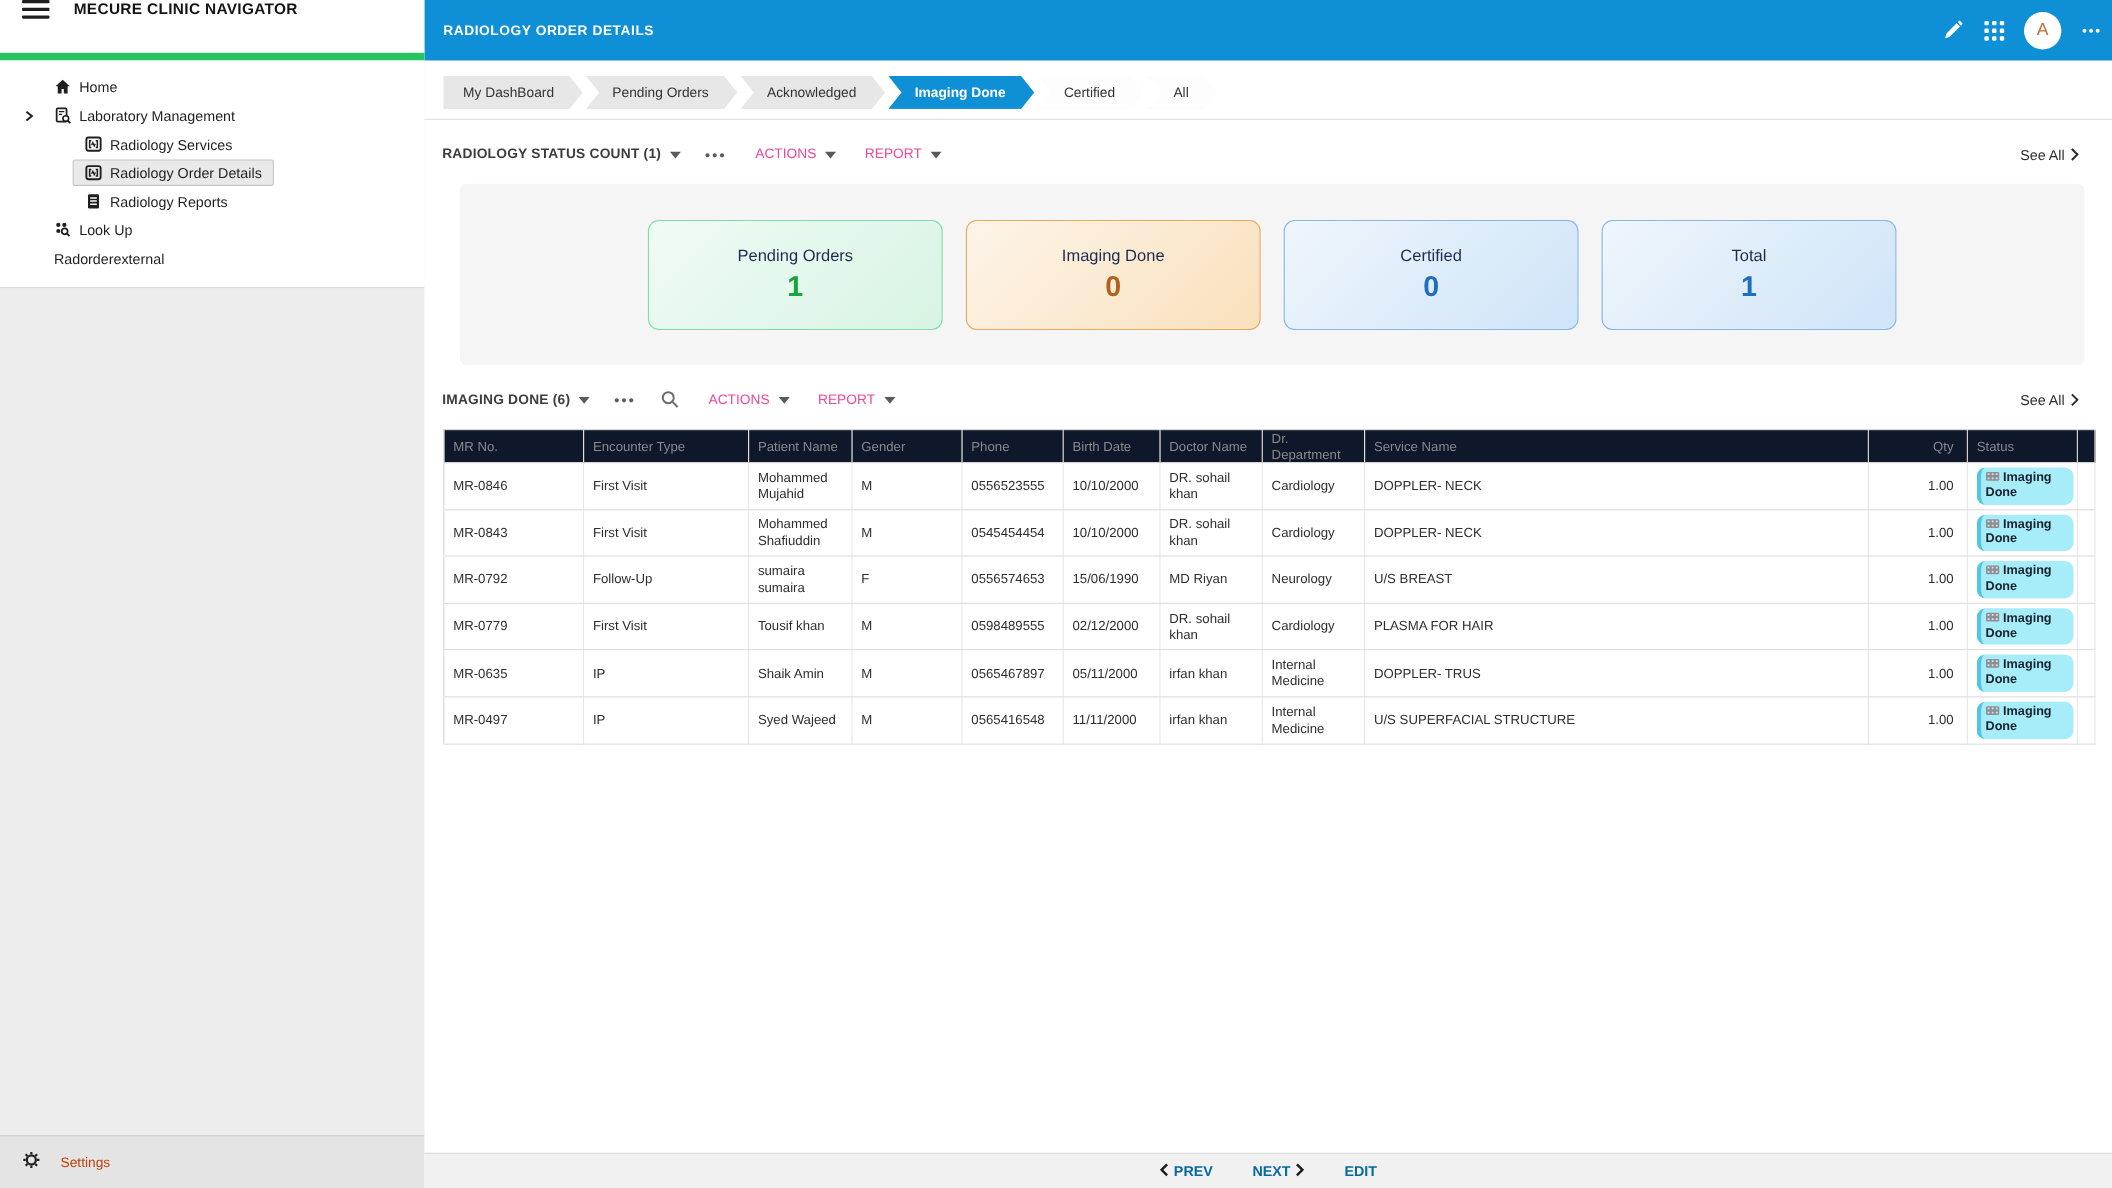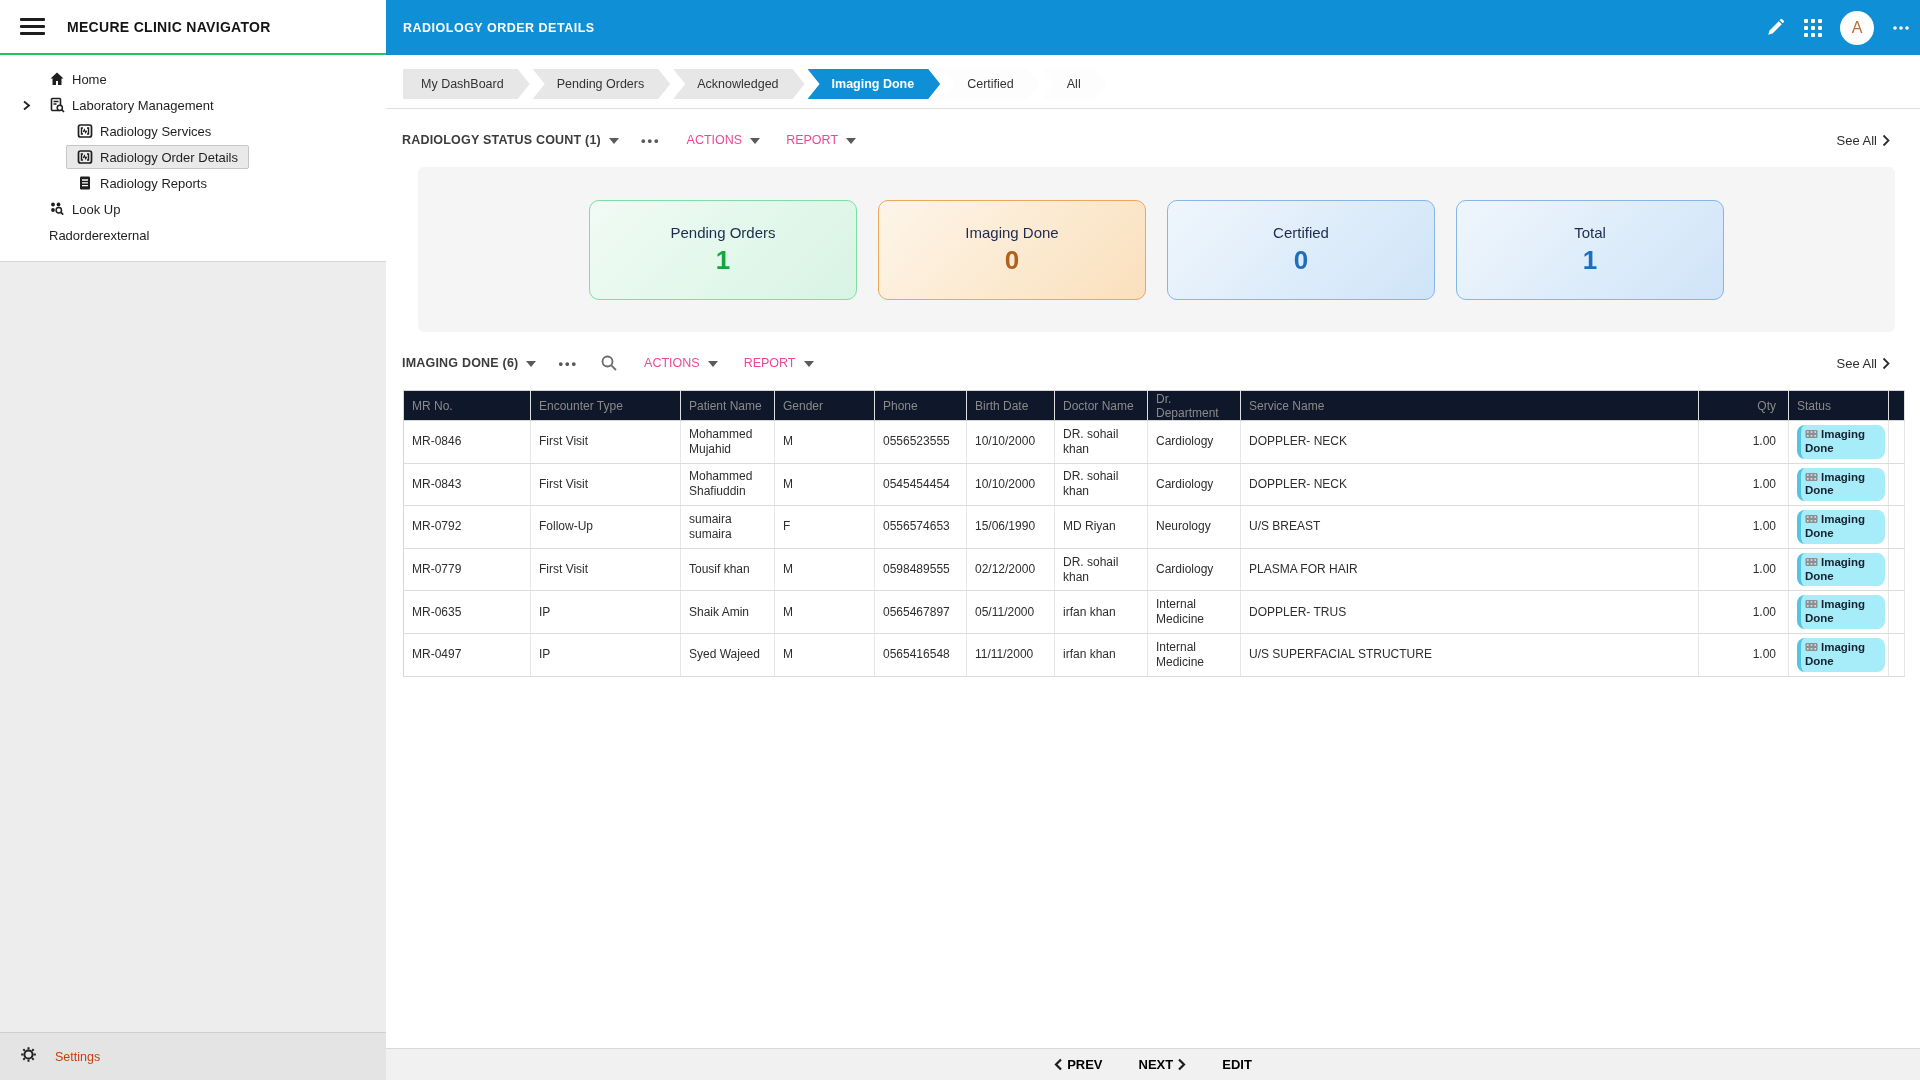--- a/index.html
+++ b/index.html
@@ -1,22 +1,22 @@
 <!DOCTYPE html>
 <html style="--blue: #0e8fd6; --badge: #a6ecf9; --badge-edge: #52c5e0; --green: #16a53c; --orange: #b2601d; --cardblue: #1e6ec0;"><head>
 <meta charset="utf-8">
 <style>
   * { margin:0; padding:0; box-sizing:border-box; }
   html,body { width:1920px; height:1080px; overflow:hidden; background:#fff;
     font-family:"Liberation Sans","DejaVu Sans",sans-serif; }
 
   
   #sidebar { position:absolute; left:0; top:0; width:386px; height:1080px; background:#ededed; }
-  #sidebar-header { height:55px; background:#fff; border-bottom:2px solid #22c55e;
-    display:flex; align-items:center; padding-left:20px; }
+  #sidebar-header { height:55px; background:#fff; border-bottom:7px solid #22c55e;
+    display:flex; padding-left:20px; }
   .hamburger { width:25px; display:flex; flex-direction:column; gap:4px; cursor:pointer; }
   .hamburger span { display:block; height:3px; background:#1d1d1d; border-radius:1px; }
   #app-title { margin-left:22px; font-size:14px; font-weight:bold; color:#141414; letter-spacing:.3px; }
   #sidebar-nav { background:#fff; padding:11px 0 13px; border-bottom:1px solid #d6d6d6; }
   .nav-row { height:26px; display:flex; align-items:center; padding-left:22px; cursor:pointer; }
   .nav-exp { width:26px; display:flex; align-items:center; }
   .nav-body { display:flex; align-items:center; padding:3px 10px 3px 0; border:1px solid transparent; }
   .nav-row.indent .nav-exp { width:54px; }
   .nav-row.selected .nav-body { background:#e9e9e9; border:1px solid #c6c6c6; border-radius:2px; padding-left:10px; margin-left:-10px; }
   .nav-ico { width:16px; height:16px; margin-right:7px; flex:0 0 16px; display:flex; }
@@ -79,21 +79,21 @@
   #orders-table th.num, #orders-table td.num { text-align:right; padding-right:12px; }
   #orders-table tr.data-row { cursor:pointer; background:#fff; }
   .badge { display:inline-block; width:88px; background:var(--badge,#a6ecf9);
     border-left:4px solid var(--badge-edge,#52c5e0); border-radius:8px; padding:3px 5px 3px 4px;
     font-weight:bold; font-size:11.5px; color:#16222e; line-height:1.2; }
   .badge svg { vertical-align:-1px; margin-right:3px; }
 
   
   #footer { position:absolute; left:386px; bottom:0; width:1534px; height:32px; background:#f1f1f1;
     border-top:1px solid #d9d9d9; display:flex; align-items:center; justify-content:center; gap:36px; }
-  .foot-btn { display:flex; align-items:center; gap:4px; font-size:13px; font-weight:bold; color:#000000; cursor:pointer; }
+  .foot-btn { display:flex; gap:4px; font-size:13px; font-weight:bold; color:#0369a1; cursor:pointer; }
 </style>
 </head>
 <body>
 
 <div id="sidebar">
   <div id="sidebar-header">
     <div class="hamburger">
         <span></span>
         <span></span>
         <span></span>

